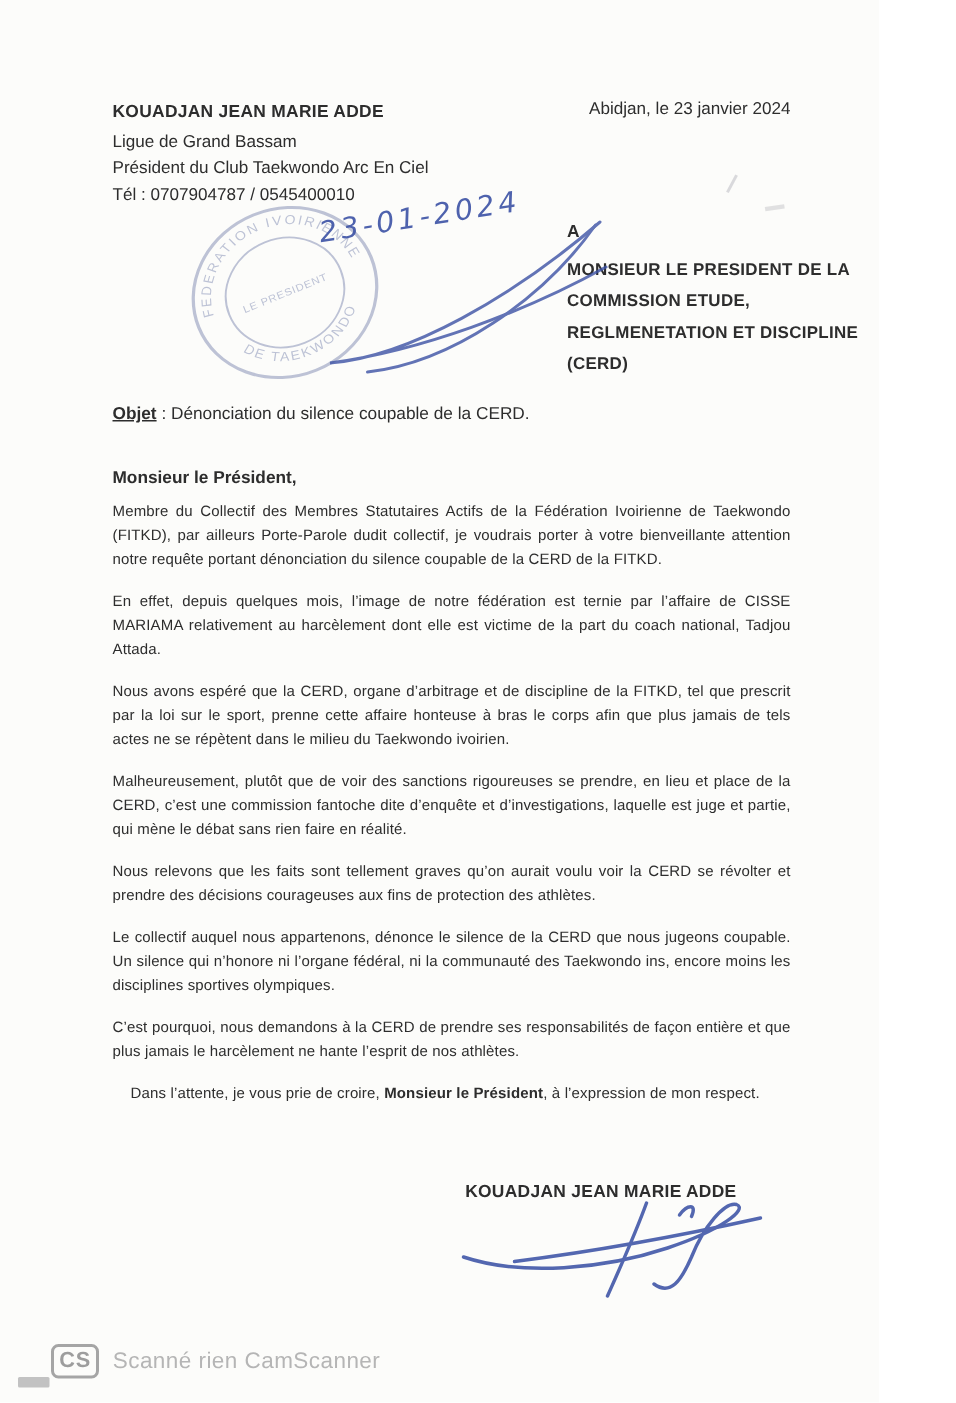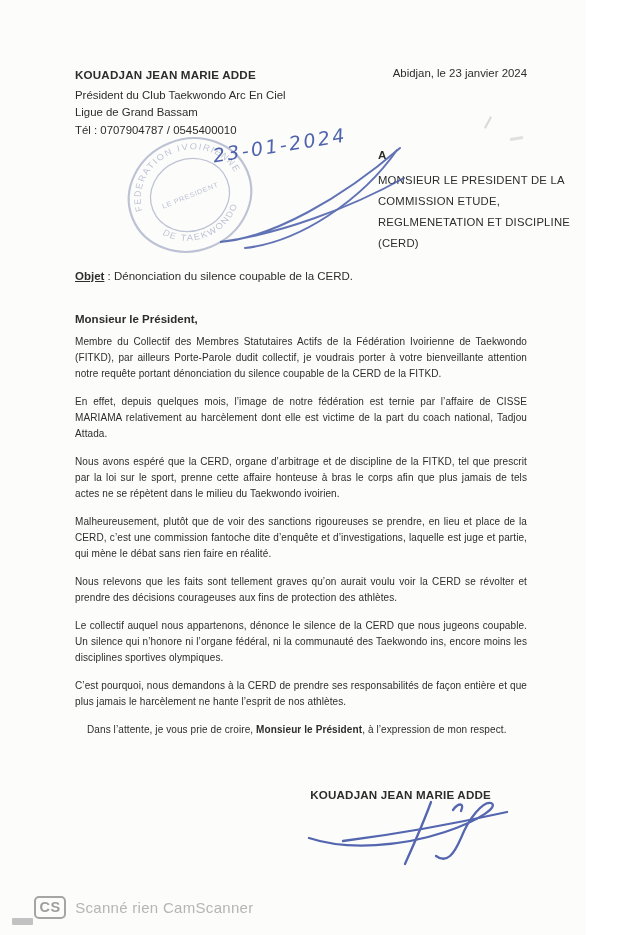--- a/index.html
+++ b/index.html
@@ -40,21 +40,21 @@
     background: #cbcbce; transform: rotate(28deg); opacity: 0.7;
   }
   .noise-b {
     position: absolute; left: 510px; top: 137px; width: 13px; height: 3px;
     background: #d4d4d6; transform: rotate(-8deg); opacity: 0.7;
   }
 
   
   .recipient { margin: 8px 0 0 303px; }
   .recipient-intro { font-weight: bold; font-size: 11.6px; line-height: 16px; margin-bottom: 7px; }
-  .recipient-line { font-weight: normal; font-size: 11.3px; line-height: 21px; letter-spacing: 0.2px; white-space: nowrap; }
+  .recipient-line { font-weight: bold; font-size: 11.3px; line-height: 21px; letter-spacing: 0.2px; white-space: nowrap; }
 
   
   .subject { margin: 16px 0 0 0; font-size: 11.5px; }
   .subject-label { font-weight: bold; text-decoration: underline; }
   .salutation { margin: 31px 0 9px 0; font-weight: bold; font-size: 11.5px; }
 
   
   .body-para {
     margin: 0 0 12px 0;
     font-size: 10px; line-height: 16px;
@@ -86,22 +86,22 @@
 </style>
 </head>
 <body>
 
 <div class="page">
   <div class="content">
 
     <div class="header-row">
       <div class="sender">
         <div class="sender-name">KOUADJAN JEAN MARIE ADDE</div>
+        <div>Ligue de Grand Bassam</div>
         <div>Président du Club Taekwondo Arc En Ciel</div>
-        <div>Ligue de Grand Bassam</div>
         <div>Tél : 0707904787 / 0545400010</div>
       </div>
       <div class="dateline">Abidjan, le 23 janvier 2024</div>
     </div>
 
     <div class="recipient">
       <div class="recipient-intro">A</div>
       <div class="recipient-line">MONSIEUR LE PRESIDENT DE LA</div>
       <div class="recipient-line">COMMISSION ETUDE,</div>
       <div class="recipient-line">REGLMENETATION ET DISCIPLINE</div>

